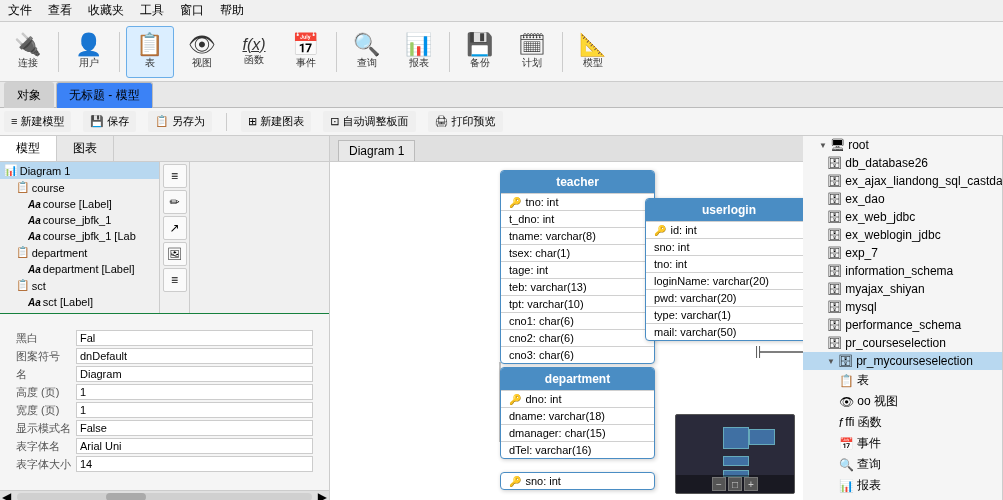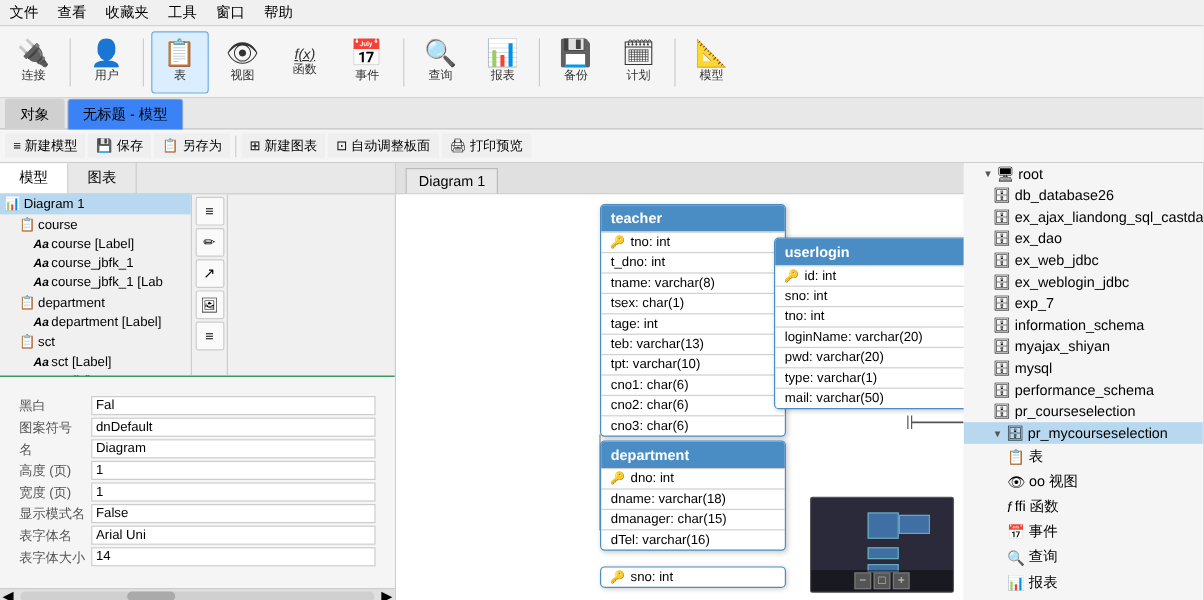--- a/index.html
+++ b/index.html
@@ -16,21 +16,21 @@
     .toolbar-icon { font-size: 22px; line-height: 1; }
     .toolbar-separator { width: 1px; height: 40px; background: #ccc; margin: 0 2px; }
 
     
     .tab-bar { display: flex; align-items: center; background: #e8e8e8; border-bottom: 1px solid #bbb; height: 26px; padding: 0 4px; }
     .tab { padding: 4px 12px; font-size: 12px; cursor: pointer; border: 1px solid transparent; border-bottom: none; background: #d0d0d0; margin-right: 2px; border-radius: 3px 3px 0 0; }
     .tab.active { background: #3b82f6; border-color: #bbb; }
 
     
     .main-area { display: flex; height: calc(500px - 22px - 60px - 26px - 26px); }
-    .toolbar2 { display: flex; align-items: center; background: #f5f5f5; border-bottom: 1px solid #ccc; height: 28px; padding: 2px 4px; gap: 2px; }
+    .toolbar2 { display: flex; align-items: center; background: #f5f5f5; border-bottom: 1px solid #ccc; height: 28px; padding: 2px 4px; gap: 12px; }
     .toolbar2-btn { display: flex; align-items: center; gap: 2px; padding: 2px 6px; font-size: 11px; cursor: pointer; border: 1px solid transparent; border-radius: 2px; }
     .toolbar2-sep { width: 1px; height: 18px; background: #ccc; margin: 0 2px; }
 
     
     .sidebar { width: 200px; background: #f5f5f5; border-right: 1px solid #ccc; overflow-y: auto; font-size: 12px; flex-shrink: 0; }
     .sidebar-item { padding: 2px 4px 2px 16px; cursor: pointer; display: flex; align-items: center; gap: 3px; white-space: nowrap; }
     .sidebar-item.selected { background: #b8d8f0; }
     .sidebar-item.indent1 { padding-left: 24px; }
     .sidebar-item.indent2 { padding-left: 36px; }
     .tree-arrow { font-size: 8px; color: #555; }
@@ -51,21 +51,21 @@
     .props-panel { background: #f5f5f5; border-top: 1px solid #15803d; font-size: 11px; padding: 16px; }
     .prop-row { display: flex; align-items: center; margin-bottom: 2px; }
     .prop-label { width: 60px; color: #555; flex-shrink: 0; }
     .prop-value { flex: 1; background: #fff; border: 1px solid #ccc; padding: 1px 3px; font-size: 11px; }
 
     
     .canvas-area { flex: 1; background: #ffffff; overflow: hidden; position: relative; }
 
     
     .db-table { position: absolute; background: #fff; border: 1px solid #4a8dc4; border-radius: 4px; min-width: 150px; box-shadow: 1px 1px 4px rgba(0,0,0,0.2); }
-    .db-table-header { background: #4a8dc4; color: #fff; font-weight: bold; padding: 4px 8px; font-size: 12px; border-radius: 3px 3px 0 0; }
+    .db-table-header { background: #4a8dc4; color: #fff; font-weight: bold; padding: 4px 8px; font-size: 12px; text-align: center; border-radius: 3px 3px 0 0; }
     .db-table-row { padding: 2px 8px; font-size: 11px; border-top: 1px solid #d0d0d0; white-space: nowrap; display: flex; align-items: center; gap: 4px; }
     .db-table-row:first-of-type { border-top: none; }
     .key-icon { color: #e8a000; font-size: 10px; }
 
     
     .minimap { position: absolute; bottom: 8px; right: 8px; width: 120px; height: 80px; background: #2a2a3a; border: 1px solid #555; border-radius: 2px; }
     .minimap-inner { position: relative; width: 100%; height: 100%; }
     .minimap-box { position: absolute; background: rgba(70,130,190,0.7); border: 1px solid #6ab; }
     .minimap-controls { position: absolute; bottom: 0; left: 0; right: 0; display: flex; justify-content: center; gap: 2px; padding: 2px; background: rgba(0,0,0,0.4); }
     .minimap-btn { width: 14px; height: 14px; background: #555; border: 1px solid #777; color: #ccc; font-size: 10px; display: flex; align-items: center; justify-content: center; cursor: pointer; }
@@ -103,21 +103,21 @@
   <div class="toolbar-separator"></div>
   <div class="toolbar-btn active">
     <div class="toolbar-icon">📋</div>
     <span>表</span>
   </div>
   <div class="toolbar-btn">
     <div class="toolbar-icon">👁</div>
     <span>视图</span>
   </div>
   <div class="toolbar-btn">
-    <div class="toolbar-icon" style="font-size:12px;font-style:italic;text-decoration:underline;">f(x)</div>
+    <div class="toolbar-icon" style="font-size:16px;font-style:italic;text-decoration:underline;">f(x)</div>
     <span>函数</span>
   </div>
   <div class="toolbar-btn">
     <div class="toolbar-icon">📅</div>
     <span>事件</span>
   </div>
   <div class="toolbar-separator"></div>
   <div class="toolbar-btn">
     <div class="toolbar-icon">🔍</div>
     <span>查询</span>

